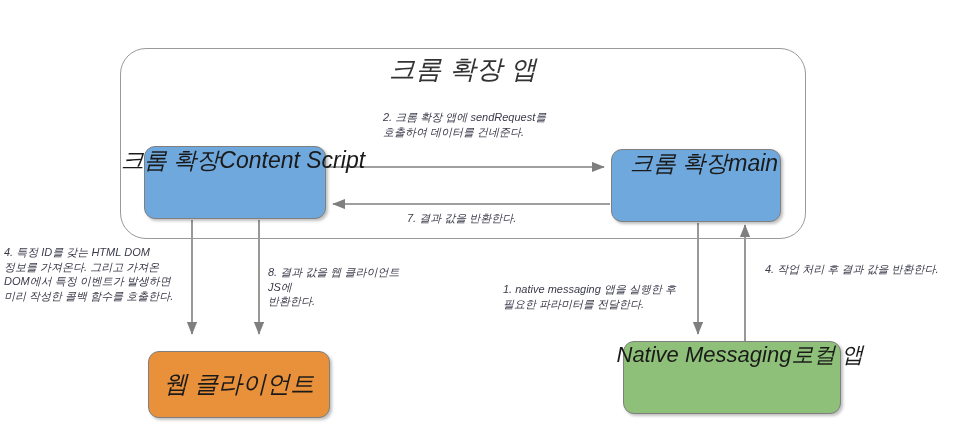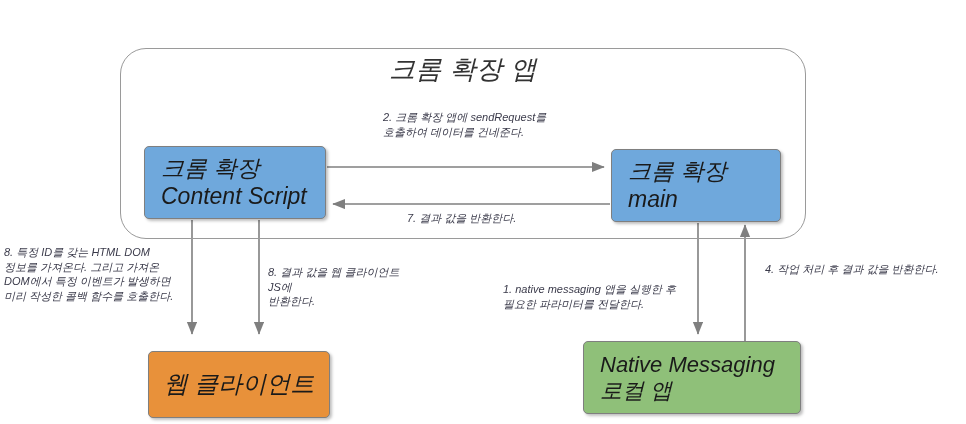--- a/index.html
+++ b/index.html
@@ -48,43 +48,44 @@
     font-size: 26px;
     color: #333333;
     letter-spacing: 0.5px;
     white-space: nowrap;
   }
 
   
   .node {
     position: absolute;
     box-sizing: border-box;
-    border-radius: 5px;
+    border-radius: 11px;
     border: 1.2px solid #7f7f7f;
     box-shadow: 2px 2px 3px rgba(0,0,0,0.25);
     display: flex;
-    flex-direction: column;
+    flex-direction: row;
     justify-content: center;
     line-height: 1.18;
   }
   .node .line {
     display: block;
     white-space: nowrap;
   }
   .node-blue {
     background: #6fa8dc;
     color: #1a1a1a;
   }
   .node-orange {
     background: #e8913a;
     color: #1a1a1a;
   }
   .node-green {
     background: #8fc079;
     color: #1a1a1a;
+    margin-left: 40px;
   }
 
   #node-content-script {
     left: 144px;
     top: 146px;
     width: 182px;
     height: 73px;
     padding-left: 16px;
     font-size: 23px;
   }
@@ -171,21 +172,21 @@
   </div>
 
   <div class="node node-green" id="node-native">
     <span class="line">Native Messaging</span>
     <span class="line">로컬 앱</span>
   </div>
 
   <div class="edge-label" id="label-2">2. 크롬 확장 앱에 sendRequest를
 호출하여 데이터를 건네준다.</div>
   <div class="edge-label" id="label-5">7. 결과 값을 반환한다.</div>
-  <div class="edge-label" id="label-1">8. 특정 ID를 갖는 HTML DOM
+  <div class="edge-label" id="label-1">4. 특정 ID를 갖는 HTML DOM
 정보를 가져온다. 그리고 가져온
 DOM에서 특정 이벤트가 발생하면
 미리 작성한 콜백 함수를 호출한다.</div>
   <div class="edge-label" id="label-6">8. 결과 값을 웹 클라이언트 JS에
 반환한다.</div>
   <div class="edge-label" id="label-3">1. native messaging 앱을 실행한 후
 필요한 파라미터를 전달한다.</div>
   <div class="edge-label" id="label-4">4. 작업 처리 후 결과 값을 반환한다.</div>
 
 </div>

